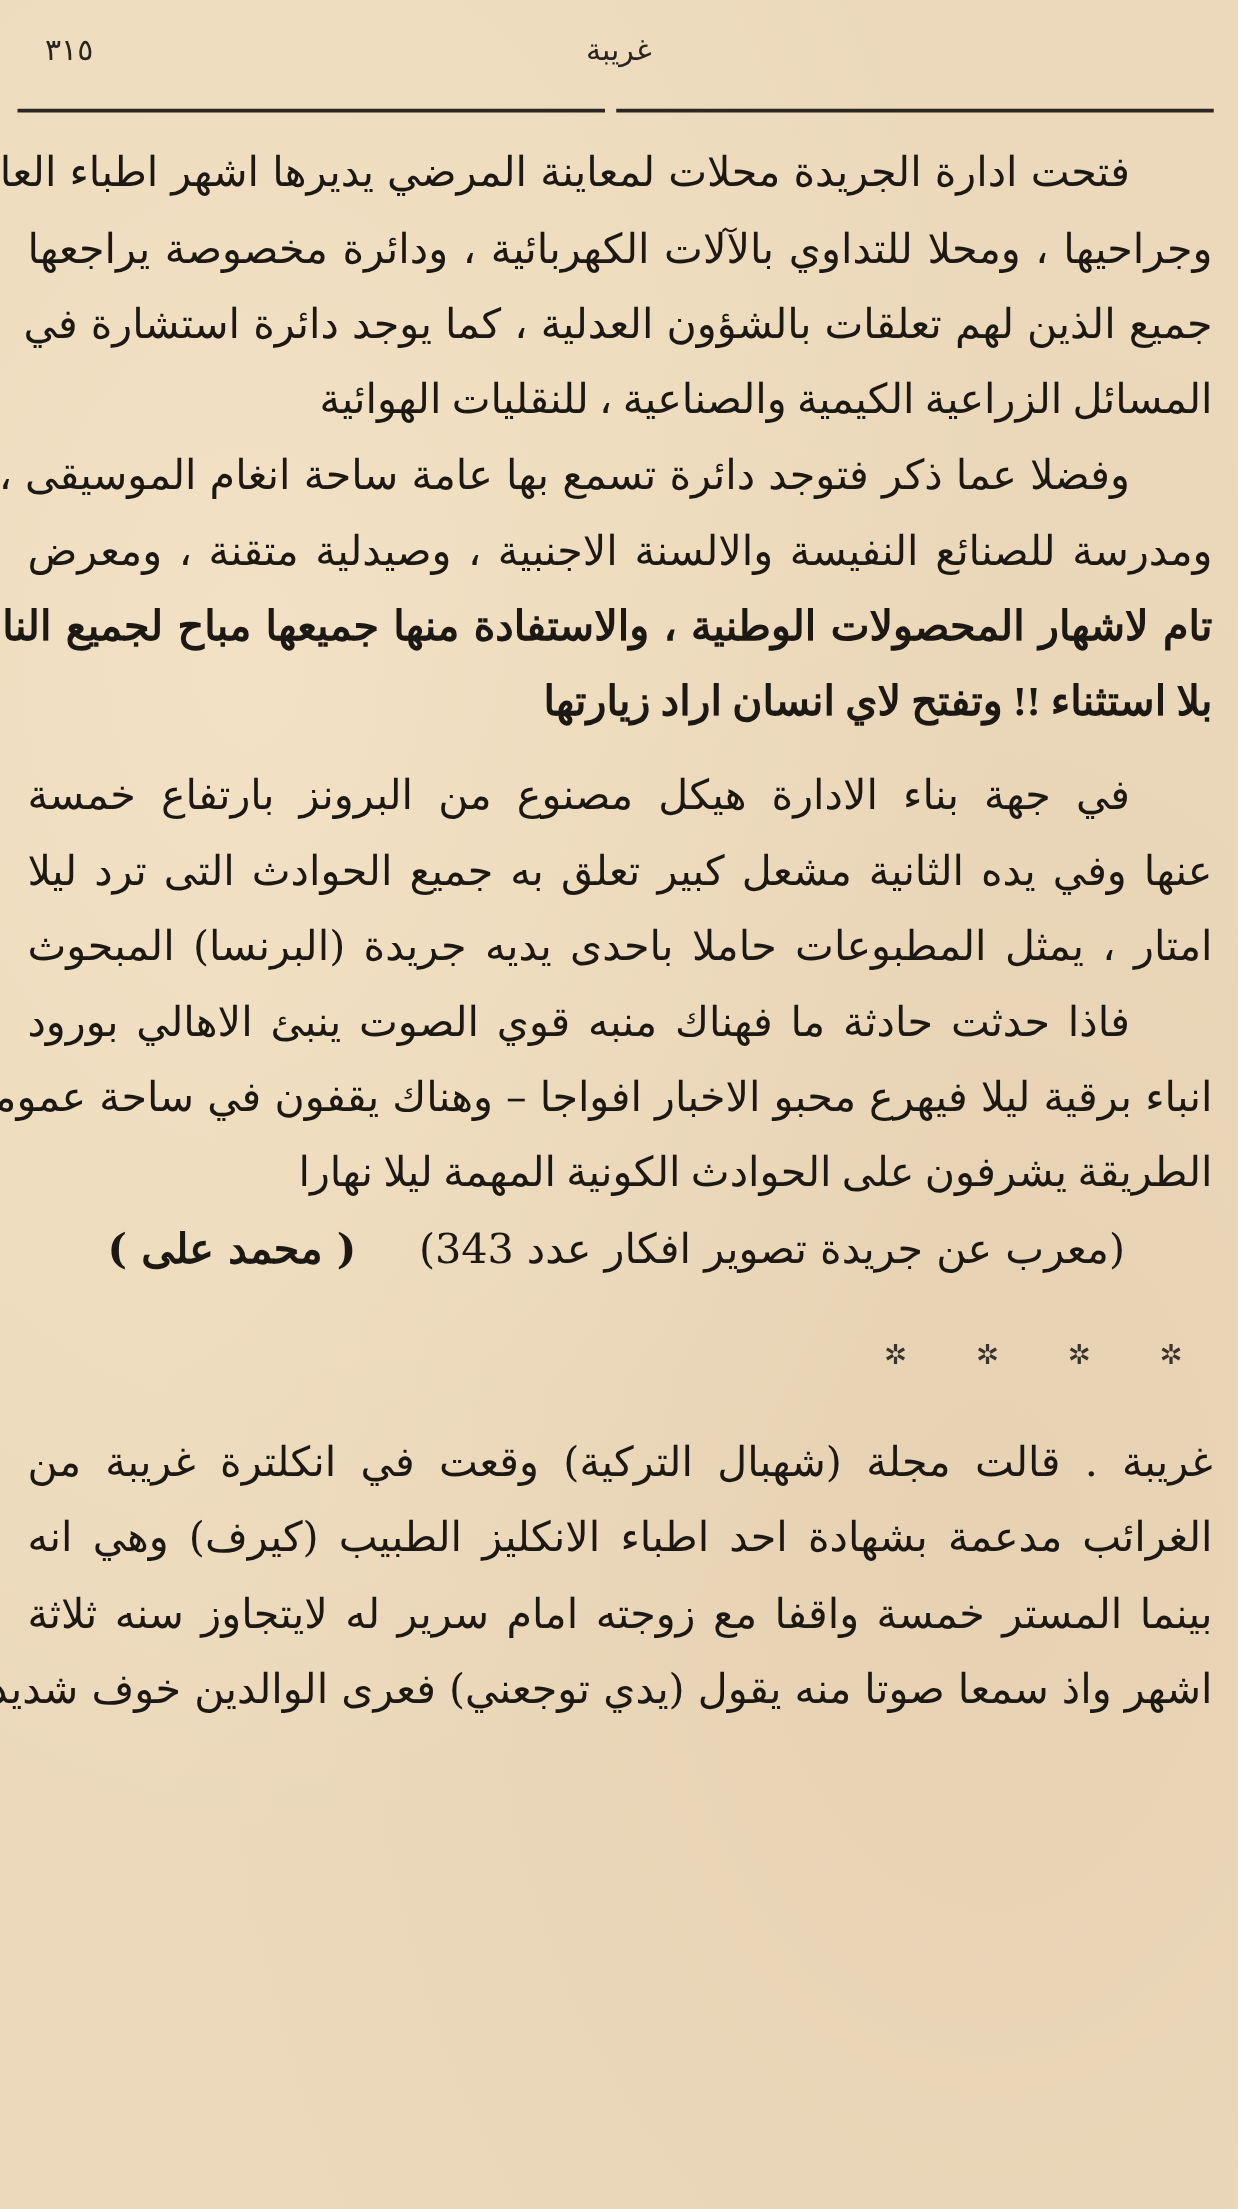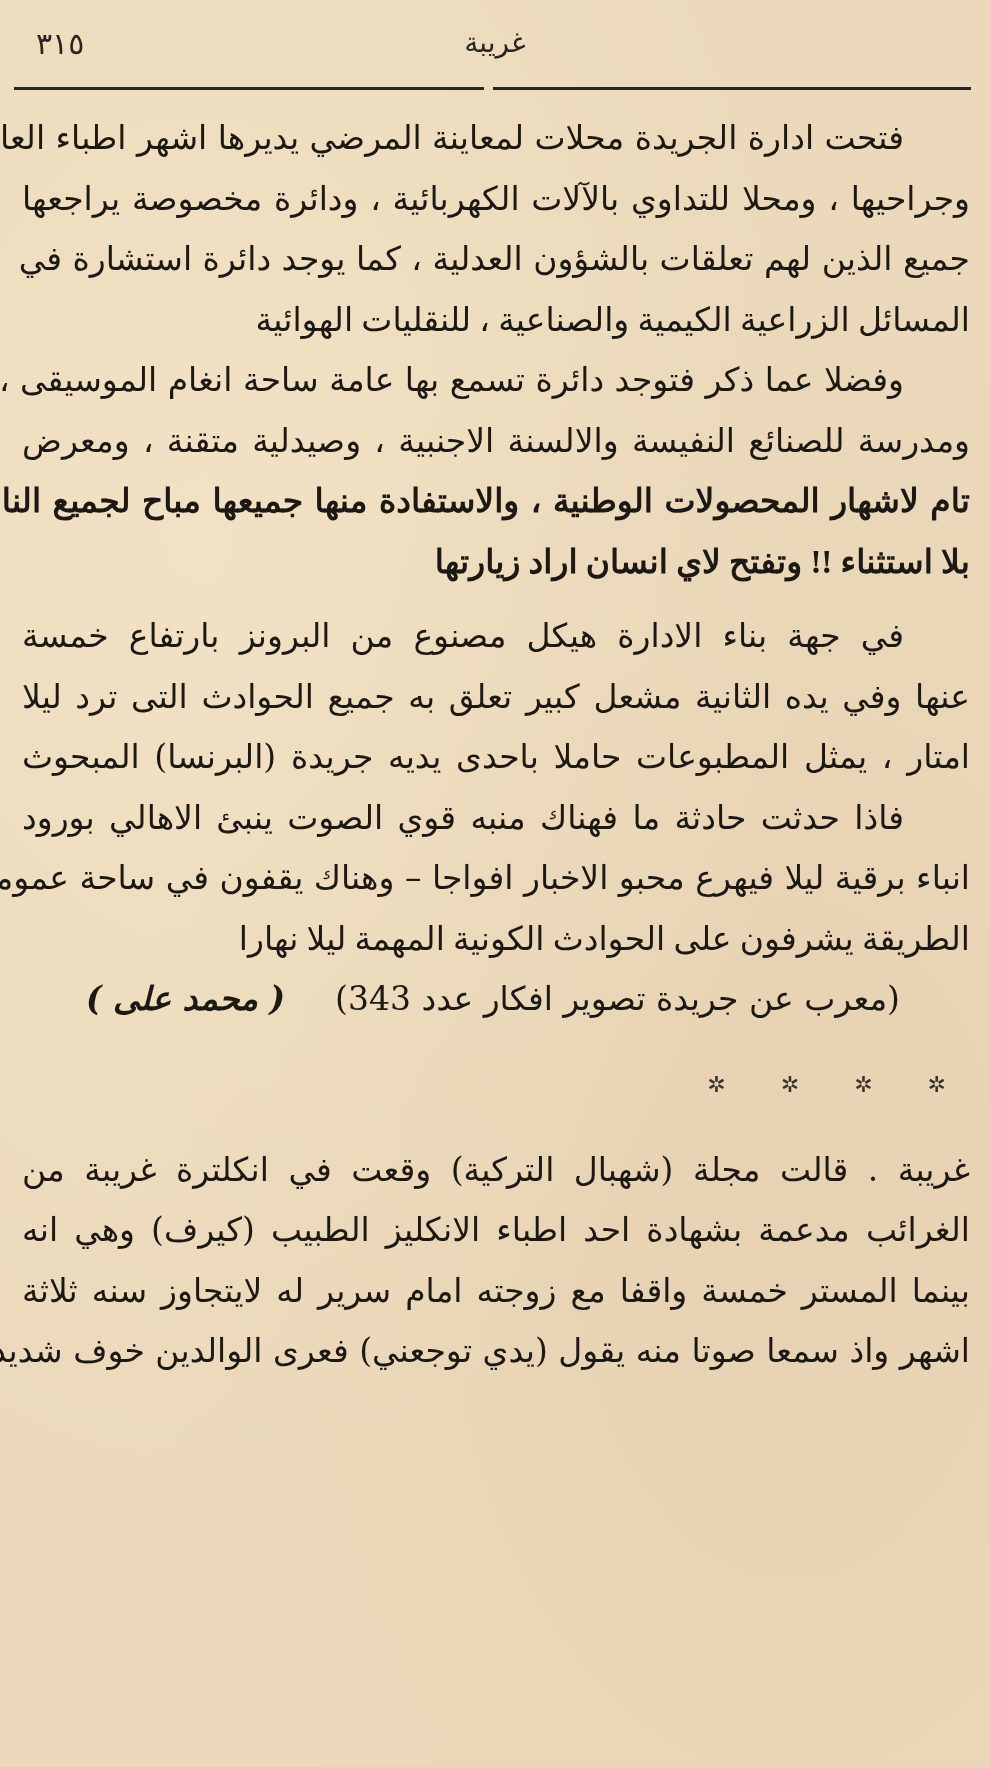--- a/index.html
+++ b/index.html
@@ -28,31 +28,31 @@
       position: absolute;
       top: 22px;
       left: 0;
       width: 990px;
       height: 50px;
     }
     .page-number {
       position: absolute;
       left: 36px;
       top: 4px;
-      font-size: 30px;
+      font-size: 24px;
       color: #2a2420;
       letter-spacing: 1px;
     }
     .running-title {
       position: absolute;
       left: 0;
       width: 990px;
       top: 4px;
       text-align: center;
-      font-size: 28px;
+      font-size: 24px;
       color: #2a2420;
     }
     .rule {
       position: absolute;
       top: 87px;
       height: 3px;
       background: #2b2622;
     }
     .rule.left { left: 14px; width: 470px; }
     .rule.right { left: 493px; width: 478px; }
@@ -89,21 +89,20 @@
     .citation {
       display: flex;
       direction: rtl;
       justify-content: flex-start;
       align-items: center;
       padding-right: 70px;
       gap: 50px;
       white-space: nowrap;
     }
     .author {
-      font-style: italic;
       font-weight: bold;
     }
     .separator {
       text-align: center;
       direction: ltr;
       font-size: 22px;
       letter-spacing: 24px;
       color: #3a322b;
       margin: 30px 0 30px 0;
       height: 50px;

